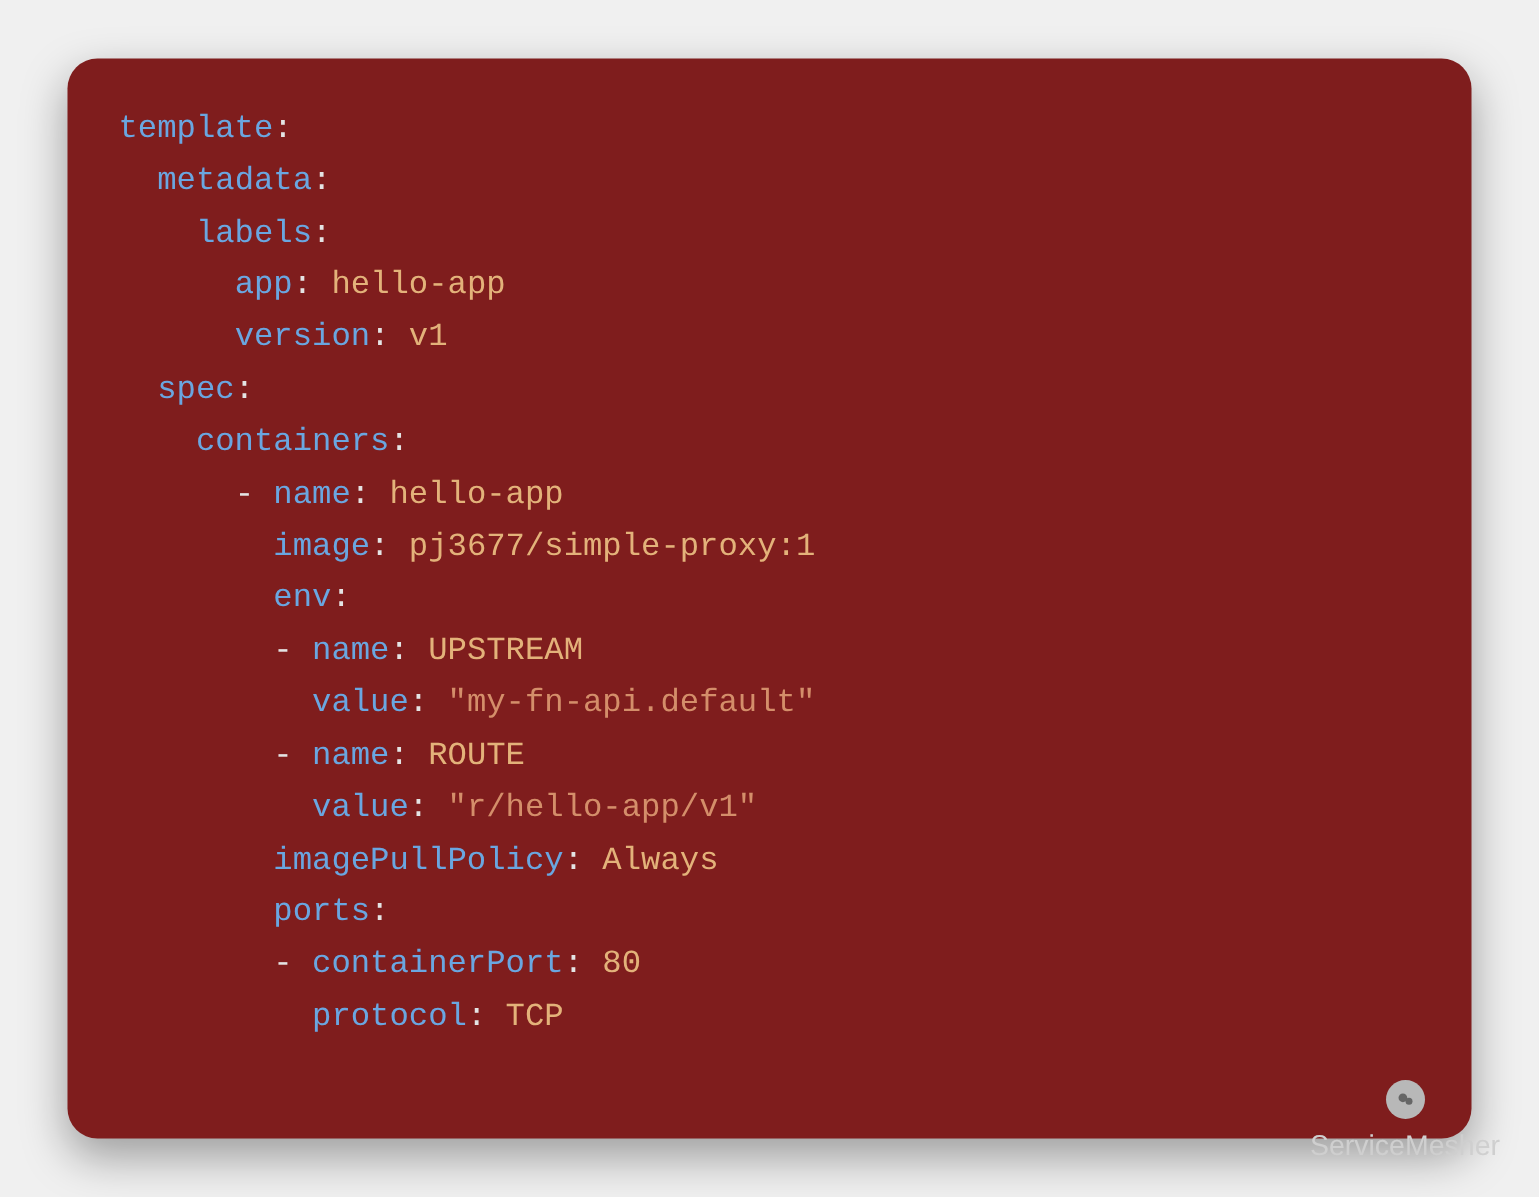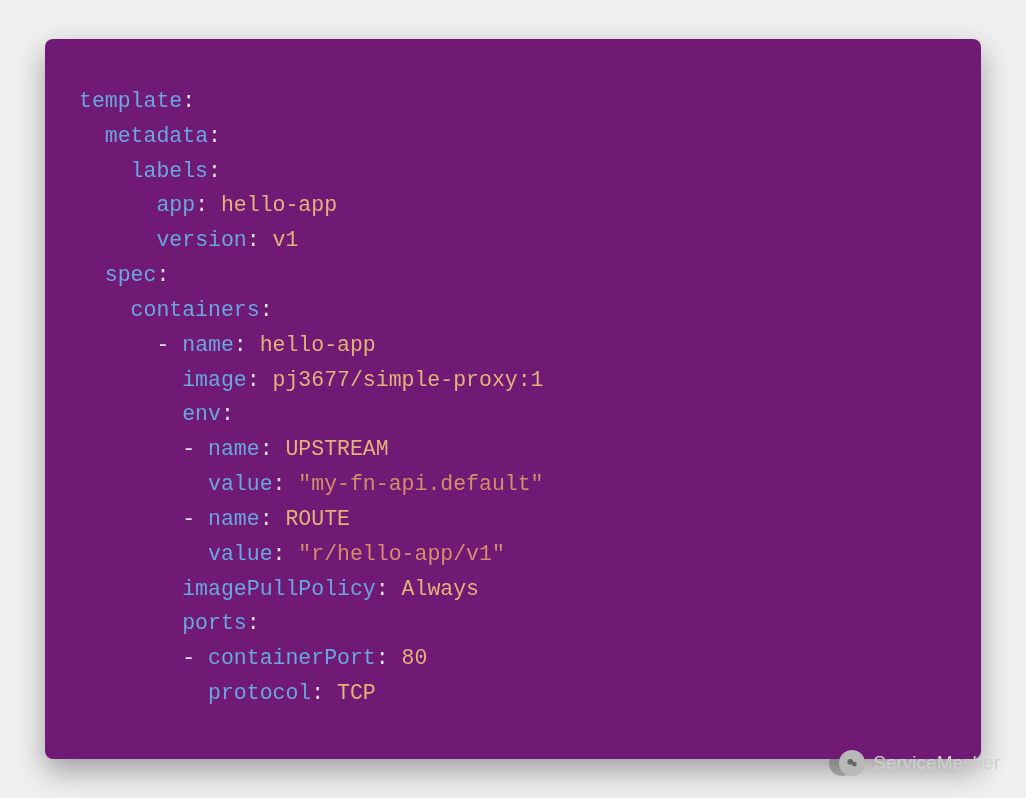--- a/index.html
+++ b/index.html
@@ -7,26 +7,26 @@
     background: #f0f0f0;
     font-family: "SF Mono", "Monaco", "Menlo", Consolas, "Courier New", monospace;
     width: 1026px;
     height: 798px;
     position: relative;
     display: flex;
     justify-content: center;
     align-items: center;
   }
   .code-card {
-    background: #701a75;
+    background: #7f1d1d;
     width: 936px;
     height: 720px;
-    border-radius: 8px;
+    border-radius: 20px;
     box-shadow: 0 12px 30px rgba(0,0,0,0.35);
-    padding: 45px 34px 34px 34px;
+    padding: 30px 34px 34px 34px;
     overflow: hidden;
   }
   pre {
     font-family: inherit;
     font-size: 21.5px;
     line-height: 1.62;
     white-space: pre;
     color: #e4e4e4;
   }
   .k    { color: #6aa6e0; }   
@@ -38,20 +38,21 @@
   .watermark {
     position: absolute;
     bottom: 22px;
     right: 26px;
     display: flex;
     align-items: center;
     gap: 8px;
     color: #cfcfcf;
     font-family: -apple-system, Arial, sans-serif;
     font-size: 19px;
+    flex-direction: column;
   }
   .wm-icon {
     width: 26px;
     height: 26px;
     border-radius: 50%;
     background: #b8b8b8;
     position: relative;
     display: inline-flex;
     align-items: center;
     justify-content: center;

